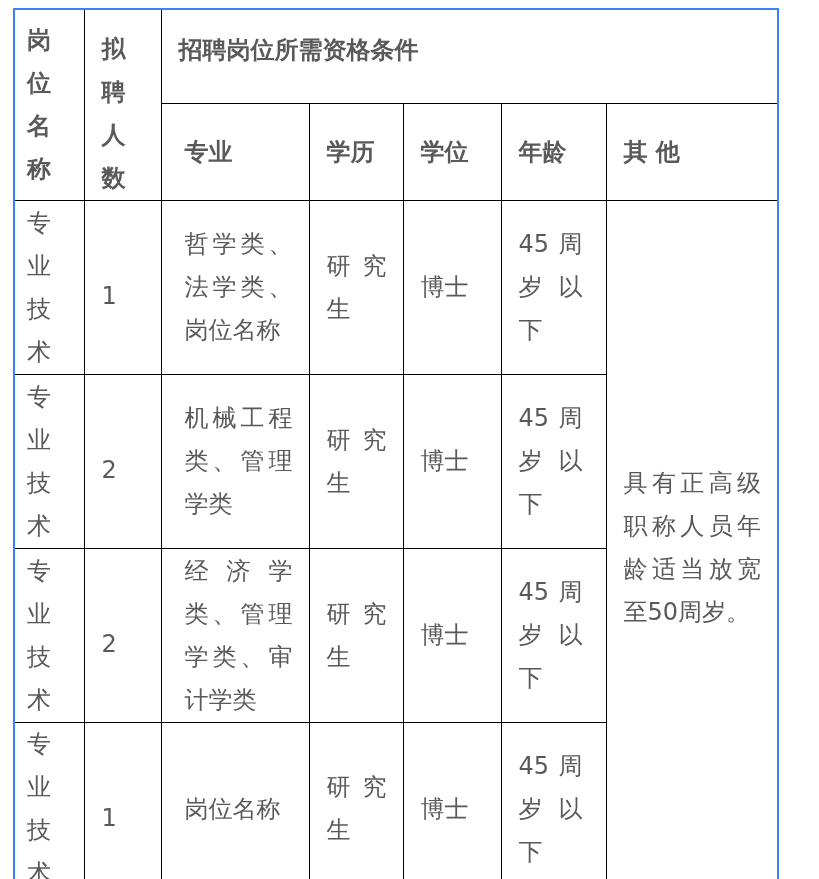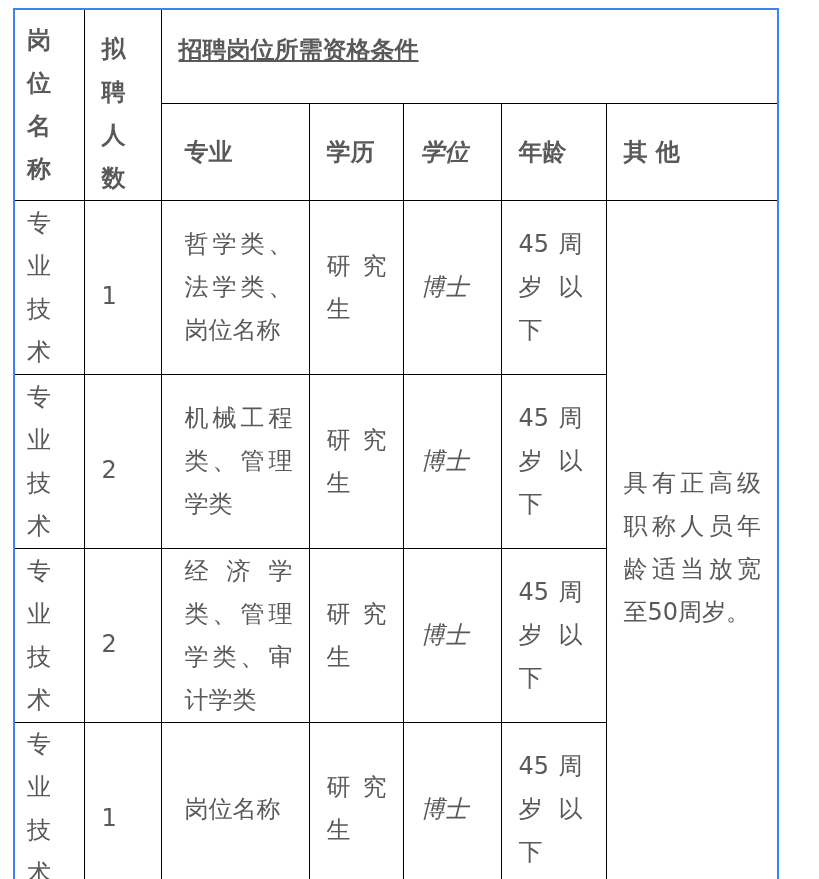--- a/index.html
+++ b/index.html
@@ -36,24 +36,24 @@
     font-weight: bold;
   }
   table.recruit td {
     font-weight: normal;
   }
   
   .c1 { padding: 0 11px 0 12px; }
   .c2 { padding: 18px 16px 0 17px; }
   .c3 { padding: 0 16px 0 23px; }
   .c4 { padding: 0 16px 0 17px; }
-  .c5 { padding: 0 16px 0 17px; font-style: italic; }
+  .c5 { padding: 0 16px 0 17px; }
   .c6 { padding: 0 23px 0 17px; }
   .c7 { padding: 0 16px 0 17px; }
-  .qual { padding: 0 16px 12px 17px; text-decoration: underline; }
+  .qual { padding: 0 16px 12px 17px; }
   tr.row-h1 { height: 84px; }
   tr.row-h2 { height: 86px; }
   tr.row-data { height: 174px; }
 </style>
 </head>
 <body>
 
 <table class="recruit">
   <colgroup>
     <col style="width:70px">

